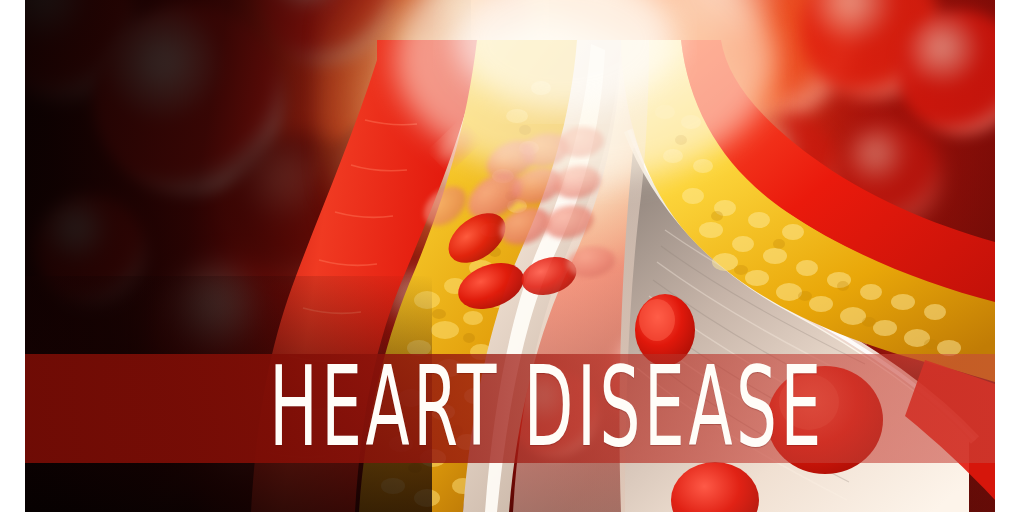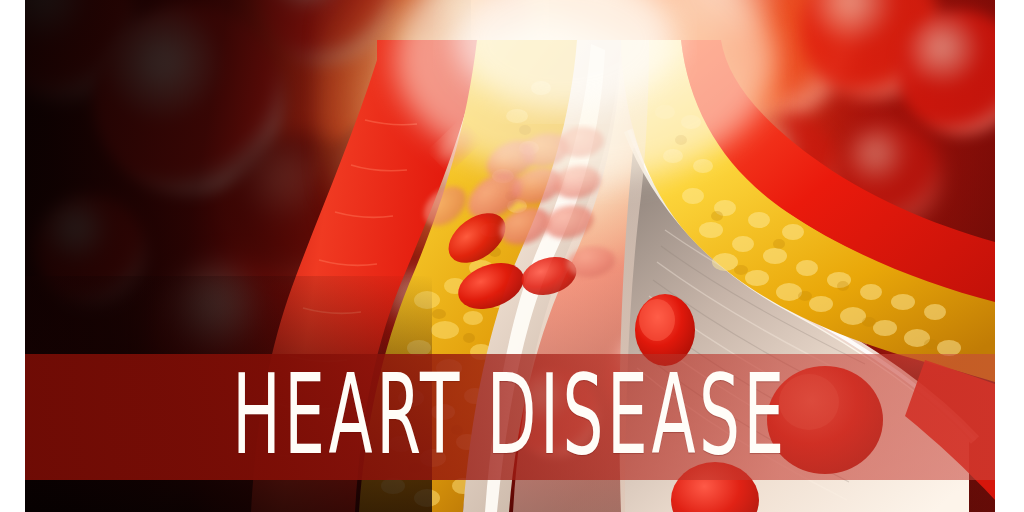--- a/index.html
+++ b/index.html
@@ -46,29 +46,29 @@
     background:radial-gradient(ellipse at 50% 50%, rgba(255,255,255,.95) 0%, rgba(255,252,238,.6) 38%, rgba(255,230,190,0) 75%);
     filter:blur(10px);
   }
 
   
   .vessel{position:absolute;inset:0;}
   .vessel svg{position:absolute;left:0;top:0;width:100%;height:100%;}
 
   
   .band{
-    position:absolute;left:25px;right:29px;top:354px;height:126px;
+    position:absolute;left:25px;right:29px;top:354px;height:109px;
     background:linear-gradient(90deg,
        rgba(116,12,5,.95) 0%,
        rgba(128,14,6,.93) 26%,
        rgba(150,22,14,.80) 44%,
        rgba(178,40,30,.66) 60%,
        rgba(196,62,52,.60) 78%,
        rgba(200,72,62,.58) 100%);
-    display:flex;align-items:center;justify-content:center;
+    display:flex;align-items:center;justify-content:flex-end;
   }
   .band-title{
     color:#fffdf8;
     font-family:"DejaVu Sans", sans-serif;
     font-weight:400;
     font-size:104px;
     line-height:1;
     letter-spacing:.055em;
     transform:scaleX(.62) scaleY(1.06);
     transform-origin:center center;

